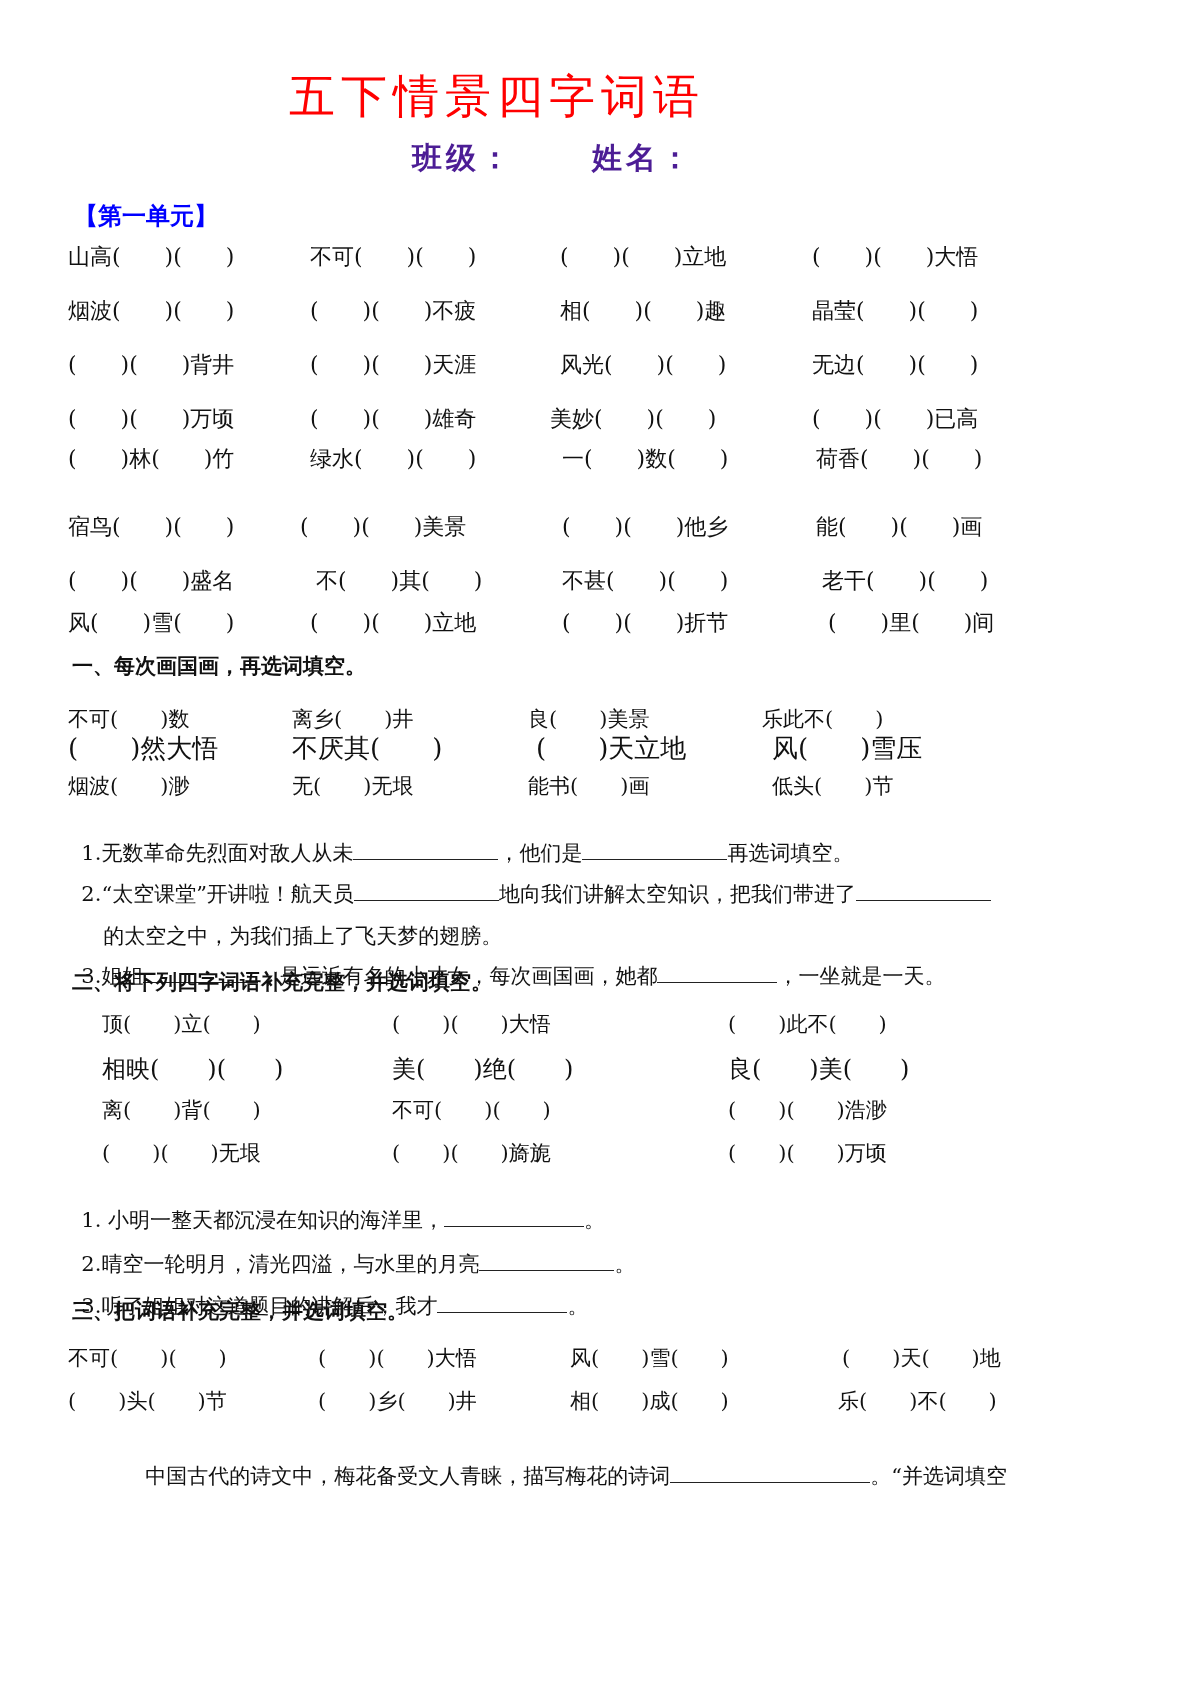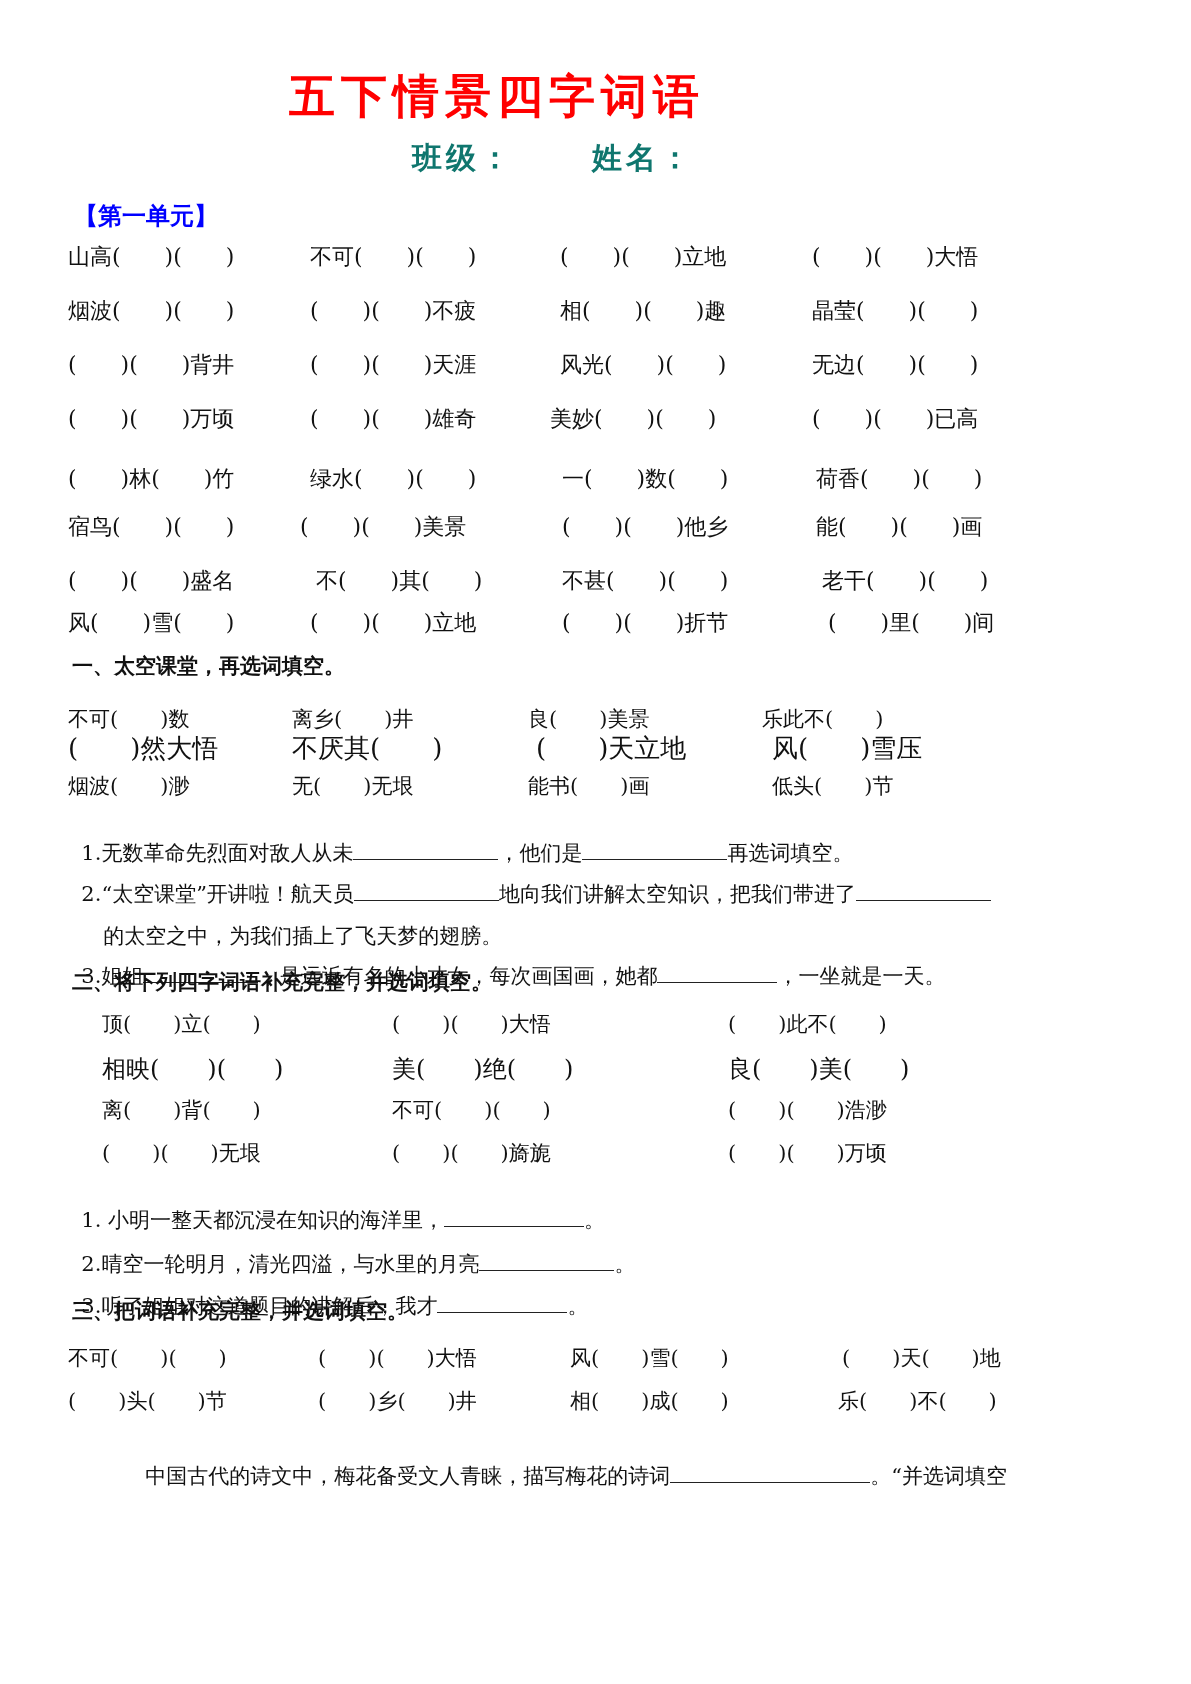--- a/index.html
+++ b/index.html
@@ -1,22 +1,22 @@
 <!DOCTYPE html>
 <html><head>
 <meta charset="utf-8">
 <style>
   html, body { margin: 0; padding: 0; background: #ffffff; }
   body { width: 1191px; height: 1684px; position: relative; overflow: hidden;
          font-family: "DejaVu Serif", "Liberation Serif", serif; color: #111; }
   .title { position: absolute; left: 0; top: 66px; width: 994px; text-align: center;
-           font-family: "DejaVu Sans", sans-serif; font-weight: 700; font-size: 46px;
+           font-family: "DejaVu Sans", sans-serif; font-weight: 400; font-size: 46px;
            letter-spacing: 6px; color: #ff0000; }
   .subtitle { position: absolute; top: 138px; font-family: "DejaVu Sans", sans-serif;
-              font-weight: 900; font-size: 30px; letter-spacing: 4px; color: #0f766e; }
+              font-weight: 900; font-size: 30px; letter-spacing: 4px; color: #4c1d95; }
   .unit { position: absolute; left: 74px; top: 200px; font-size: 24px; color: #0000ff;
           font-family: "DejaVu Sans", sans-serif; font-weight: bold; }
   .row { position: absolute; left: 0; width: 1191px; height: 34px; font-size: 22px; }
   .cell { position: absolute; white-space: pre; }
   .heading { position: absolute; left: 72px; font-size: 21px; font-weight: bold;
              font-family: "DejaVu Sans", sans-serif; }
   .sentence { position: absolute; left: 72px; font-size: 21px; white-space: pre; }
   .blank { display: inline-block; border-bottom: 1.5px solid #222; height: 20px; vertical-align: baseline; }
 </style>
 </head>
@@ -46,21 +46,21 @@
     <span class="cell" style="left:310px">(　　)(　　)天涯</span>
     <span class="cell" style="left:560px">风光(　　)(　　)</span>
     <span class="cell" style="left:812px">无边(　　)(　　)</span>
   </div>
   <div class="row" style="top:404px;">
     <span class="cell" style="left:68px">(　　)(　　)万顷</span>
     <span class="cell" style="left:310px">(　　)(　　)雄奇</span>
     <span class="cell" style="left:550px">美妙(　　)(　　)</span>
     <span class="cell" style="left:812px">(　　)(　　)已高</span>
   </div>
-  <div class="row" style="top:464px;text-align:right;">
+  <div class="row" style="top:444px;text-align:right;">
     <span class="cell" style="left:68px">(　　)林(　　)竹</span>
     <span class="cell" style="left:310px">绿水(　　)(　　)</span>
     <span class="cell" style="left:562px">一(　　)数(　　)</span>
     <span class="cell" style="left:816px">荷香(　　)(　　)</span>
   </div>
   <div class="row" style="top:512px;">
     <span class="cell" style="left:68px">宿鸟(　　)(　　)</span>
     <span class="cell" style="left:300px">(　　)(　　)美景</span>
     <span class="cell" style="left:562px">(　　)(　　)他乡</span>
     <span class="cell" style="left:816px">能(　　)(　　)画</span>
@@ -72,21 +72,21 @@
     <span class="cell" style="left:822px">老干(　　)(　　)</span>
   </div>
   <div class="row" style="top:608px;">
     <span class="cell" style="left:68px">风(　　)雪(　　)</span>
     <span class="cell" style="left:310px">(　　)(　　)立地</span>
     <span class="cell" style="left:562px">(　　)(　　)折节</span>
     <span class="cell" style="left:828px">(　　)里(　　)间</span>
   </div>
 </div>
 
-<div class="heading" style="top:652px;">一、太空课堂，再选词填空。</div>
+<div class="heading" style="top:652px;">一、每次画国画，再选词填空。</div>
 <div class="row" style="top:690px; font-size:21px;margin-top:15px;">
   <span class="cell" style="left:68px">不可(　　)数</span>
   <span class="cell" style="left:292px">离乡(　　)井</span>
   <span class="cell" style="left:528px">良(　　)美景</span>
   <span class="cell" style="left:762px">乐此不(　　)</span>
 </div>
 <div class="row" style="top:731px; font-size:26px;">
   <span class="cell" style="left:68px">(　　)然大悟</span>
   <span class="cell" style="left:292px">不厌其(　　)</span>
   <span class="cell" style="left:536px">(　　)天立地</span>

